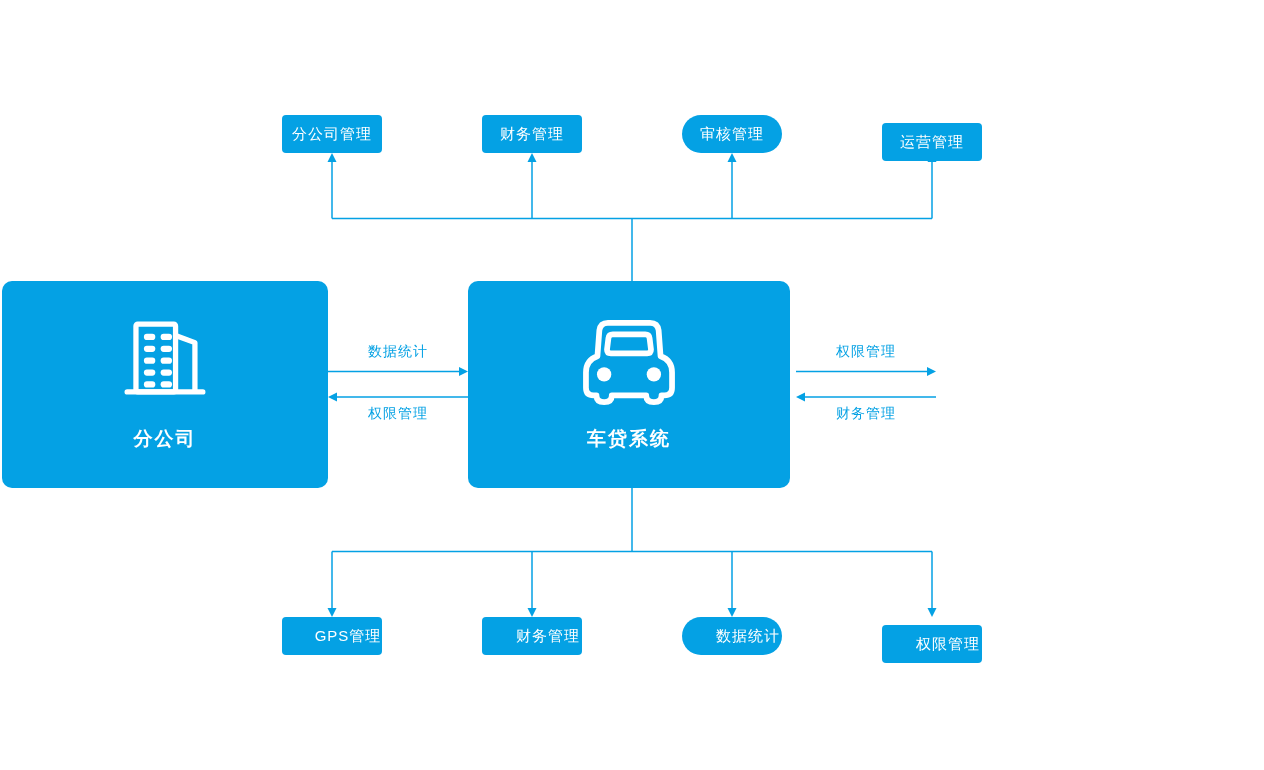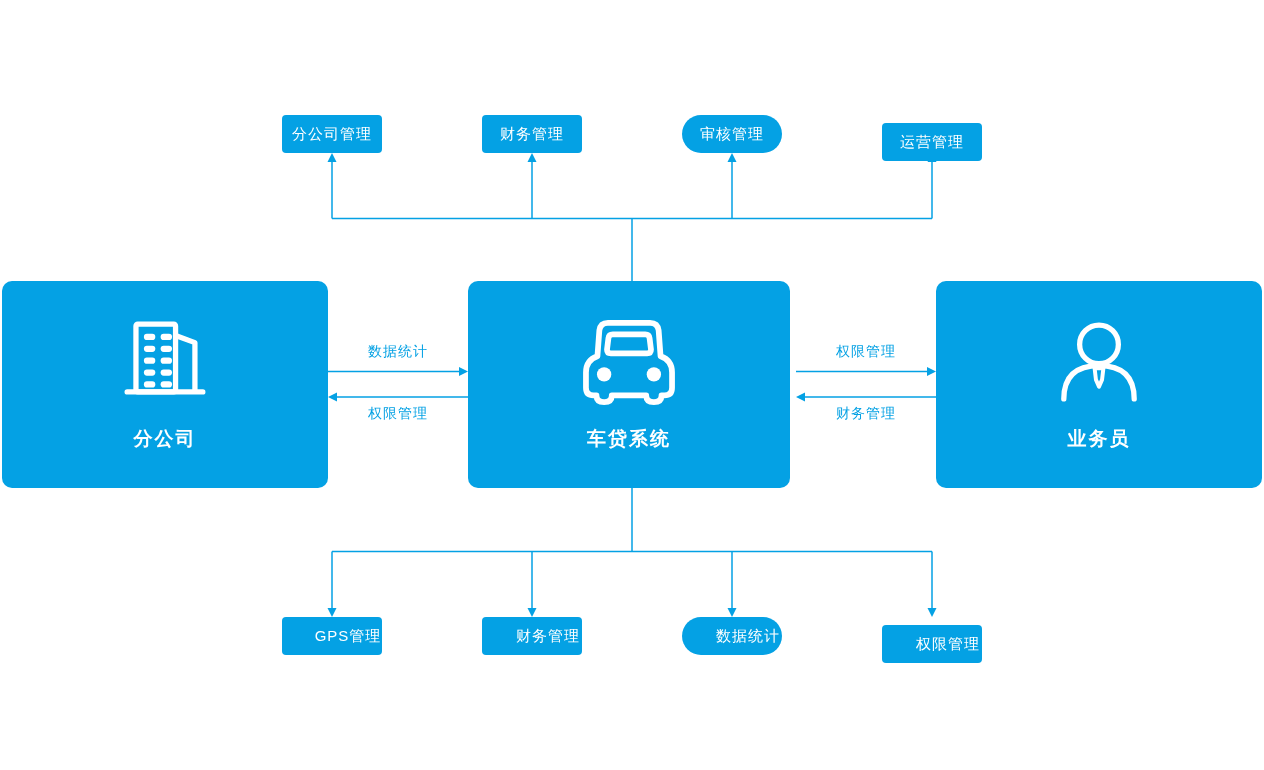--- a/index.html
+++ b/index.html
@@ -135,32 +135,20 @@
           <path d="M28 5 H72 Q80 5 81 13 L83 40 Q95 44 95 57 V73 Q95 81 87 81 H84 Q84 88 76 88 T68 81 H32 Q32 88 24 88 T16 81 H13 Q5 81 5 73 V57 Q5 44 17 40 L19 13 Q20 5 28 5 Z"></path>
           <path d="M33 17 H67 Q71 17 71.5 21 L73 33 Q73 37 69 37 H31 Q27 37 27 33 L28.5 21 Q29 17 33 17 Z"></path>
         </g>
         <circle cx="24" cy="59" r="7.5" fill="#fff"></circle>
         <circle cx="76" cy="59" r="7.5" fill="#fff"></circle>
       </svg>
     </span>
     <span class="entity-label">车贷系统</span>
   </div>
 
-  <div class="entity" id="entity-salesman">
-    <span class="icon">
-      <svg viewBox="0 0 100 100" width="88" height="88" xmlns="http://www.w3.org/2000/svg">
-        <g fill="none" stroke="#fff" stroke-linecap="round" stroke-linejoin="round">
-          <circle cx="50" cy="30" r="22" stroke-width="6"></circle>
-          <path d="M10 92 C10 64 26 54 50 54 C74 54 90 64 90 92" stroke-width="6"></path>
-          <path d="M45 57 H55 L53.5 70 L50 78 L46.5 70 Z" stroke-width="4.5"></path>
-        </g>
-      </svg>
-    </span>
-    <span class="entity-label">业务员</span>
-  </div>
 
   <div class="flowlabel fl-left fl-upper">数据统计</div>
   <div class="flowlabel fl-left fl-lower">权限管理</div>
   <div class="flowlabel fl-right fl-upper">权限管理</div>
   <div class="flowlabel fl-right fl-lower">财务管理</div>
 
   <div class="smallbox bottomrow c1">
     <span>GPS管理</span>
   </div>
   <div class="smallbox bottomrow c2">

